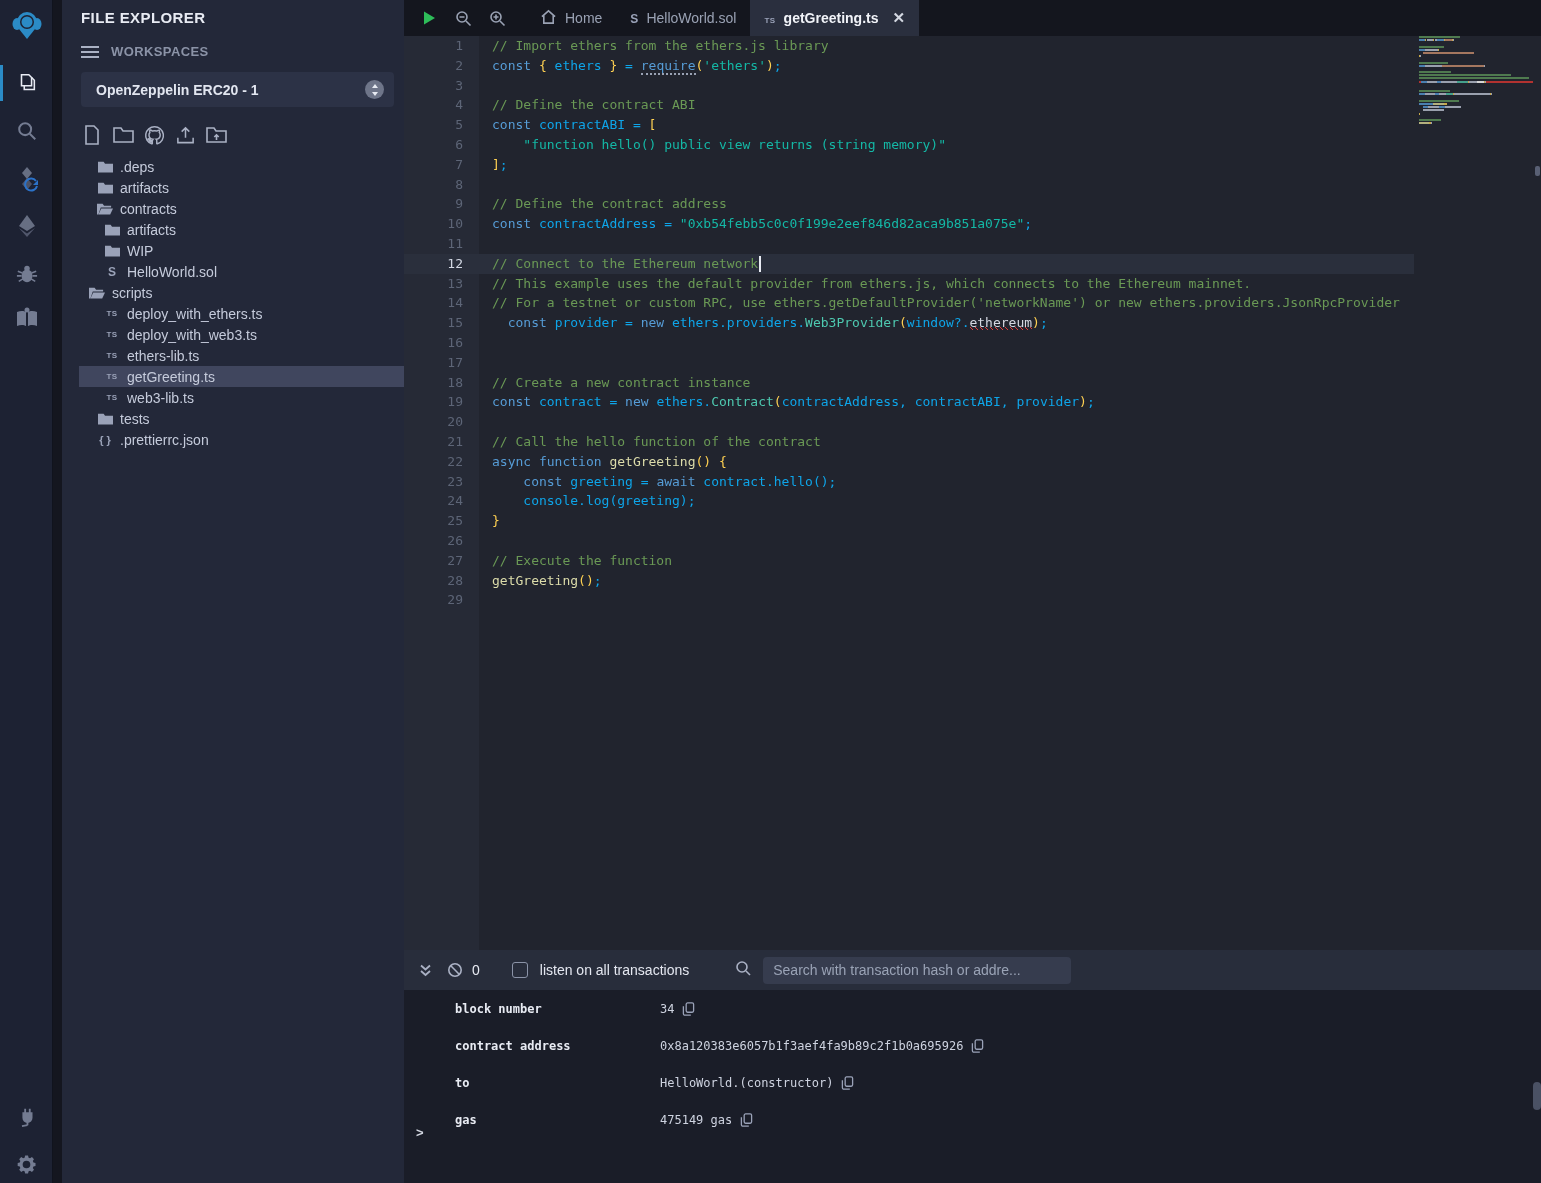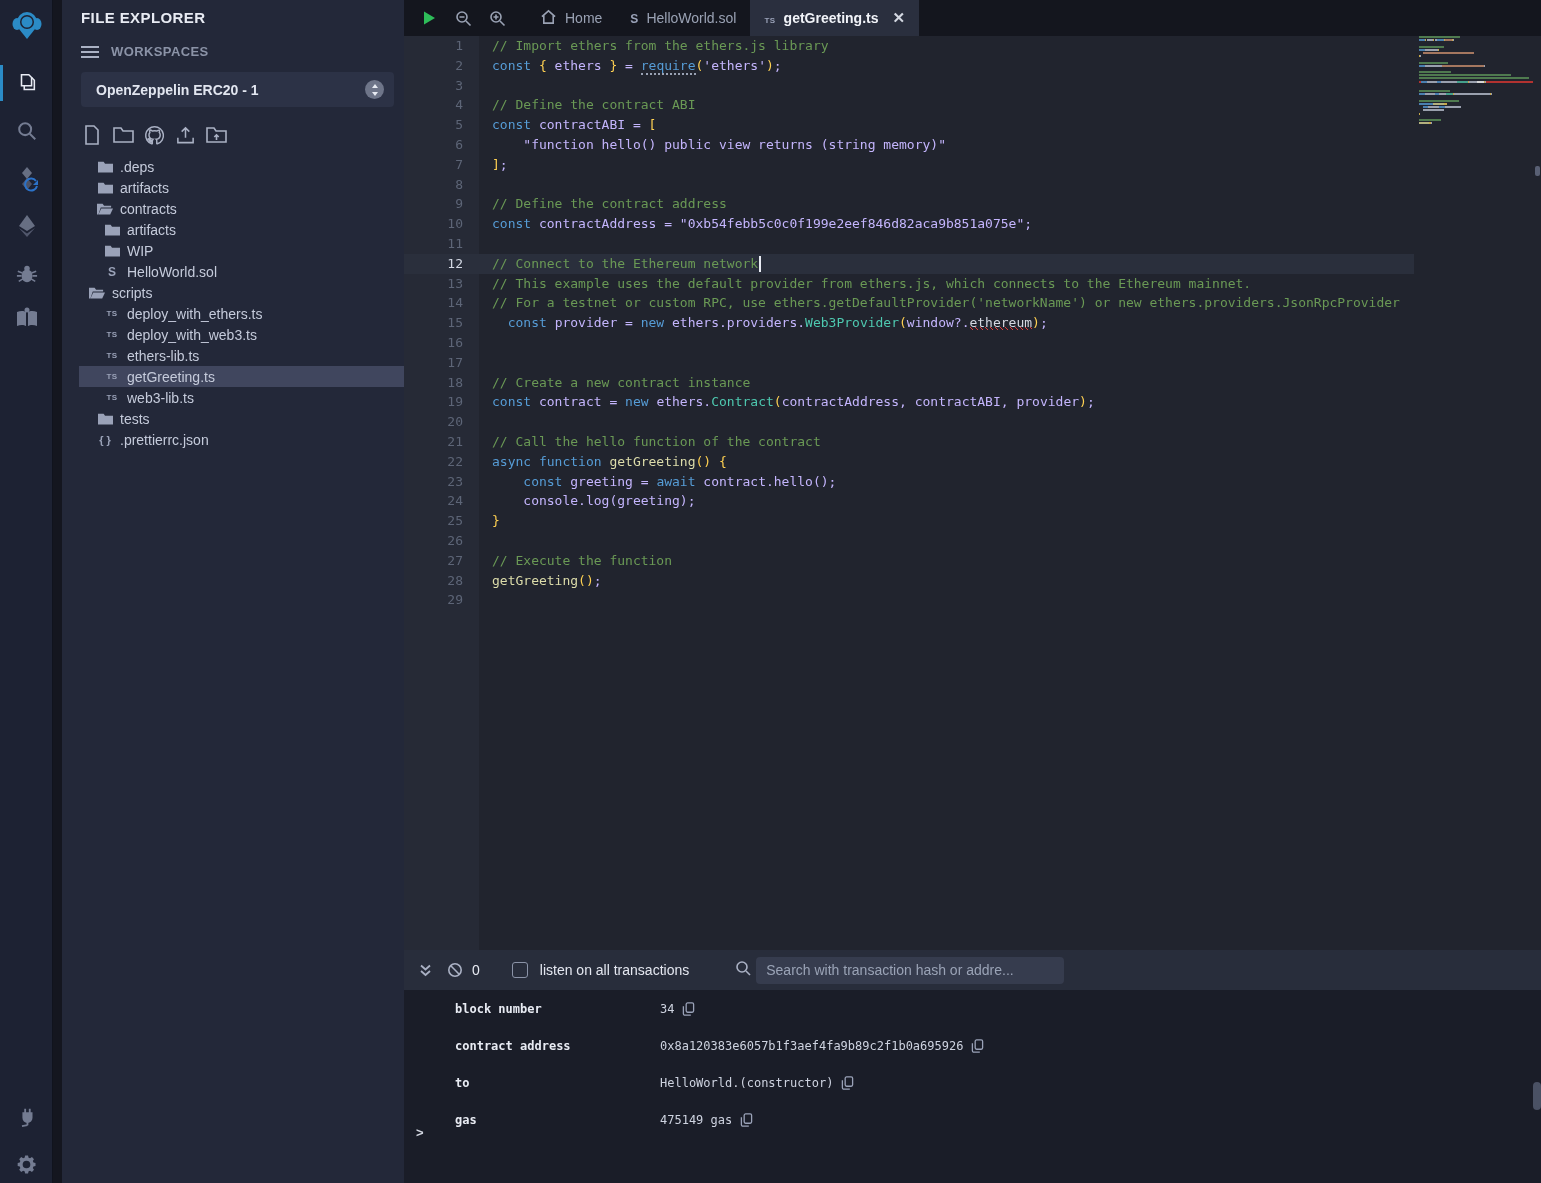--- a/index.html
+++ b/index.html
@@ -61,23 +61,23 @@
   .editor { position:absolute; left:0; top:36px; width:1137px; height:914px;
     background:#21242e; overflow:hidden; cursor:text; }
   .gutterbg { position:absolute; left:0; top:0; bottom:0; width:75px; background:#262a36; }
   .code-lines { position:absolute; left:0; top:0; right:0;
     font-family:"DejaVu Sans Mono","Liberation Mono",monospace; font-size:13px; }
   .cl { position:relative; height:19.8px; line-height:19.8px; white-space:pre; }
   .cl.current { background:#2a2f3c; width:1010px; }
   .cl .num { position:absolute; left:0; top:0; width:59px; text-align:right; color:#5d6577; }
   .cl.current .num { color:#d3d8e4; }
   .cl .src { position:absolute; left:88px; top:0; }
-  .tk-c { color:#6a9955; } .tk-k { color:#569cd6; } .tk-s { color:#c4b5fd; }
+  .tk-c { color:#6a9955; } .tk-k { color:#569cd6; } .tk-s { color:#14b8a6; }
   .tk-t { color:#4ec9b0;text-align:right; } .tk-f { color:#dcdcaa; } .tk-b { color:#ffd152; }
-  .tk-p { color:#c4b5fd; }
+  .tk-p { color:#0ea5e9; }
   .tk-u { color:#569cd6; border-bottom:2px dotted #9aa2b4; }
   .tk-e { color:#d4d8e2;
     background-image:linear-gradient(45deg,transparent 46%,#e23b3b 47%,#e23b3b 53%,transparent 54%);
     background-size:5px 3px; background-repeat:repeat-x; background-position:0 100%; }
   .cursor { display:inline-block; width:2px; height:16px; background:#e8ebf3;
     vertical-align:middle; margin-left:1px; }
 
   .minimap { position:absolute; left:1015px; top:0; width:114px; height:914px; cursor:pointer; }
   .mrow { position:relative; height:2px; margin-bottom:1.2px; white-space:nowrap; font-size:0; }
   .mrow span { display:inline-block; height:2px; }
@@ -88,21 +88,21 @@
   
   .terminal { position:absolute; left:0; top:950px; width:1137px; height:233px; background:#1a1d28; }
   .term-head { position:absolute; left:0; top:0; width:1137px; height:40px; background:#282d3b;
     display:flex; align-items:center; color:#aab1c4; }
   .th-icon { width:30px; display:flex; justify-content:center; align-items:center; cursor:pointer; }
   .th-count { font-size:14px; color:#e8ebf3; margin:0 14px 0 2px; }
   .th-check { width:16px; height:16px; border:1px solid #8b93a7; border-radius:3px;
     margin:0 12px 0 18px; cursor:pointer; background:transparent; }
   .th-listen { font-size:14px; color:#e4e7f0; }
   .th-search-icon { margin-left:46px; cursor:pointer; }
-  .th-input { margin-left:4px; width:308px; height:27px; background:#363c4e; border:none;
+  .th-input { margin-left:11px; width:308px; height:27px; background:#363c4e; border:none;
     border-radius:4px; padding:0 10px; font-size:14px; color:#dfe3ee;
     font-family:"Liberation Sans",sans-serif; }
   .th-input::placeholder { color:#9aa3b6; }
   .term-body { position:absolute; left:0; top:40px; width:1293px; bottom:0;
     font-family:"DejaVu Sans Mono","Liberation Mono",monospace; font-size:12px; }
   .trow { position:relative; height:37px; display:flex; align-items:center; }
   .trow .tlabel { position:absolute; left:51px; font-weight:700; color:#e8ebf3; }
   .trow .tval { position:absolute; left:256px; color:#ced3e0; display:flex; align-items:center; gap:8px; }
   .copy { color:#9aa2b8; cursor:pointer; display:inline-flex; }
   .prompt { position:absolute; left:12px; top:175px; font-weight:700; color:#d4d8e2;

